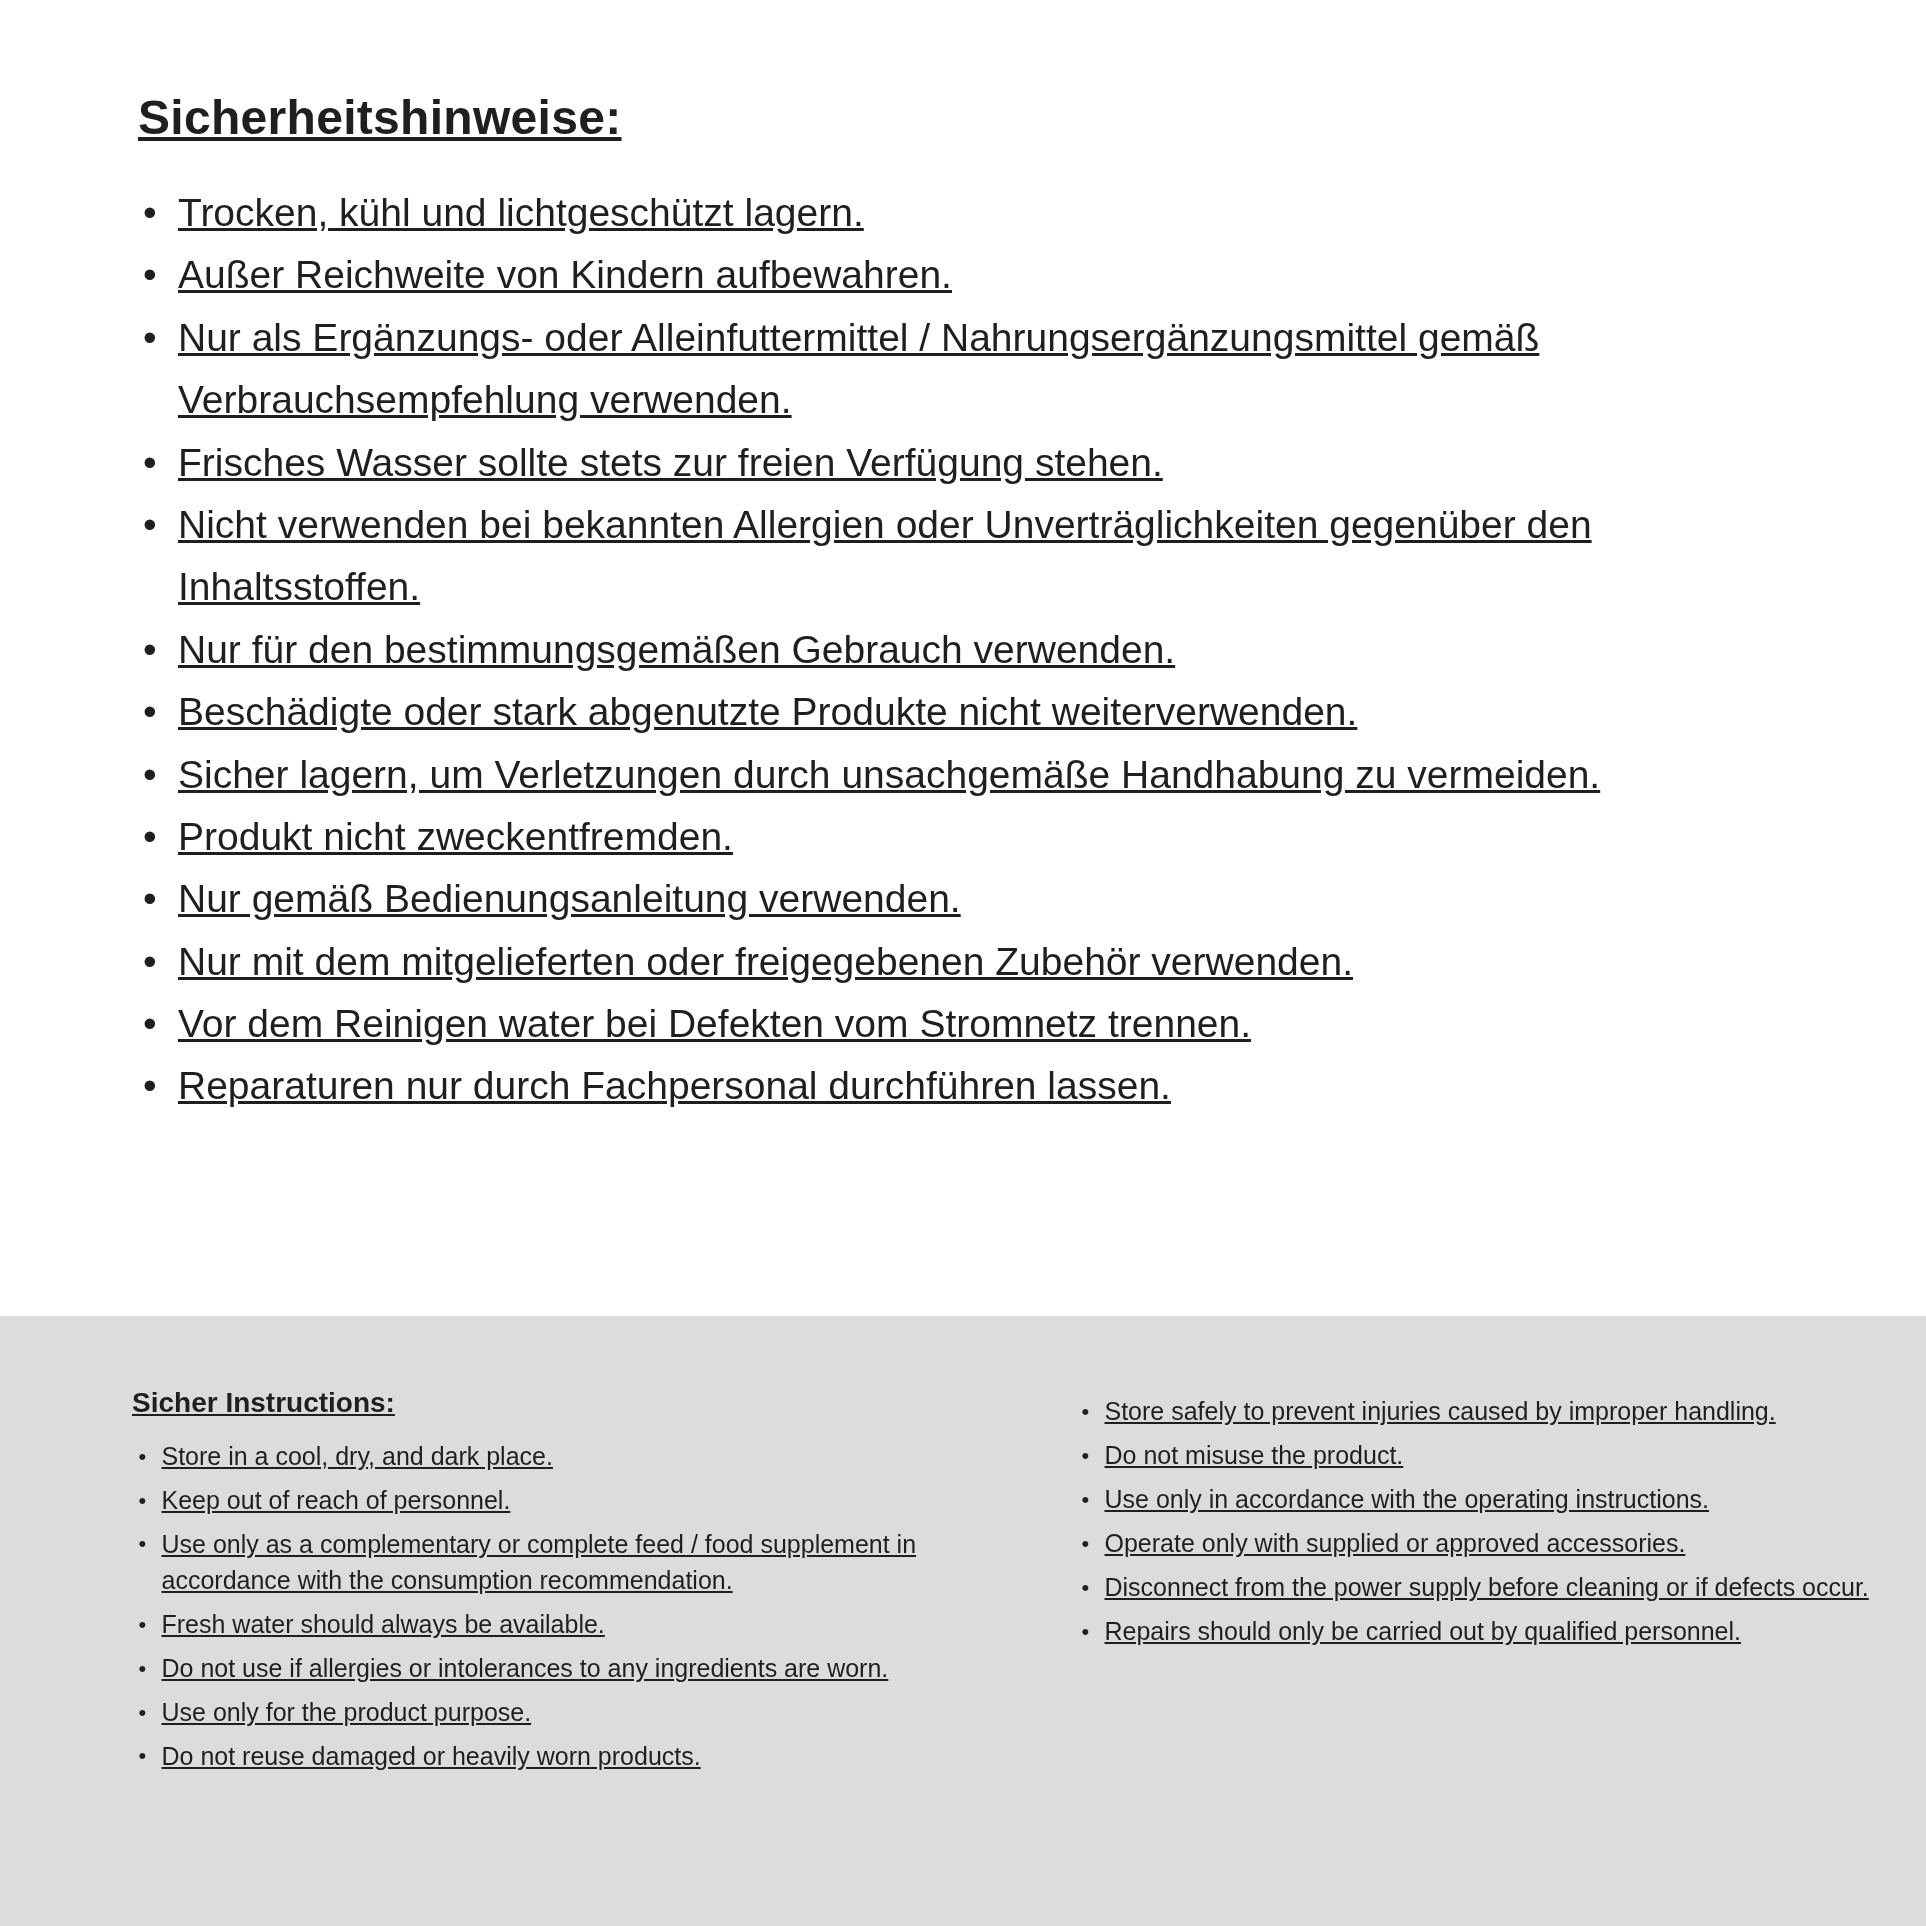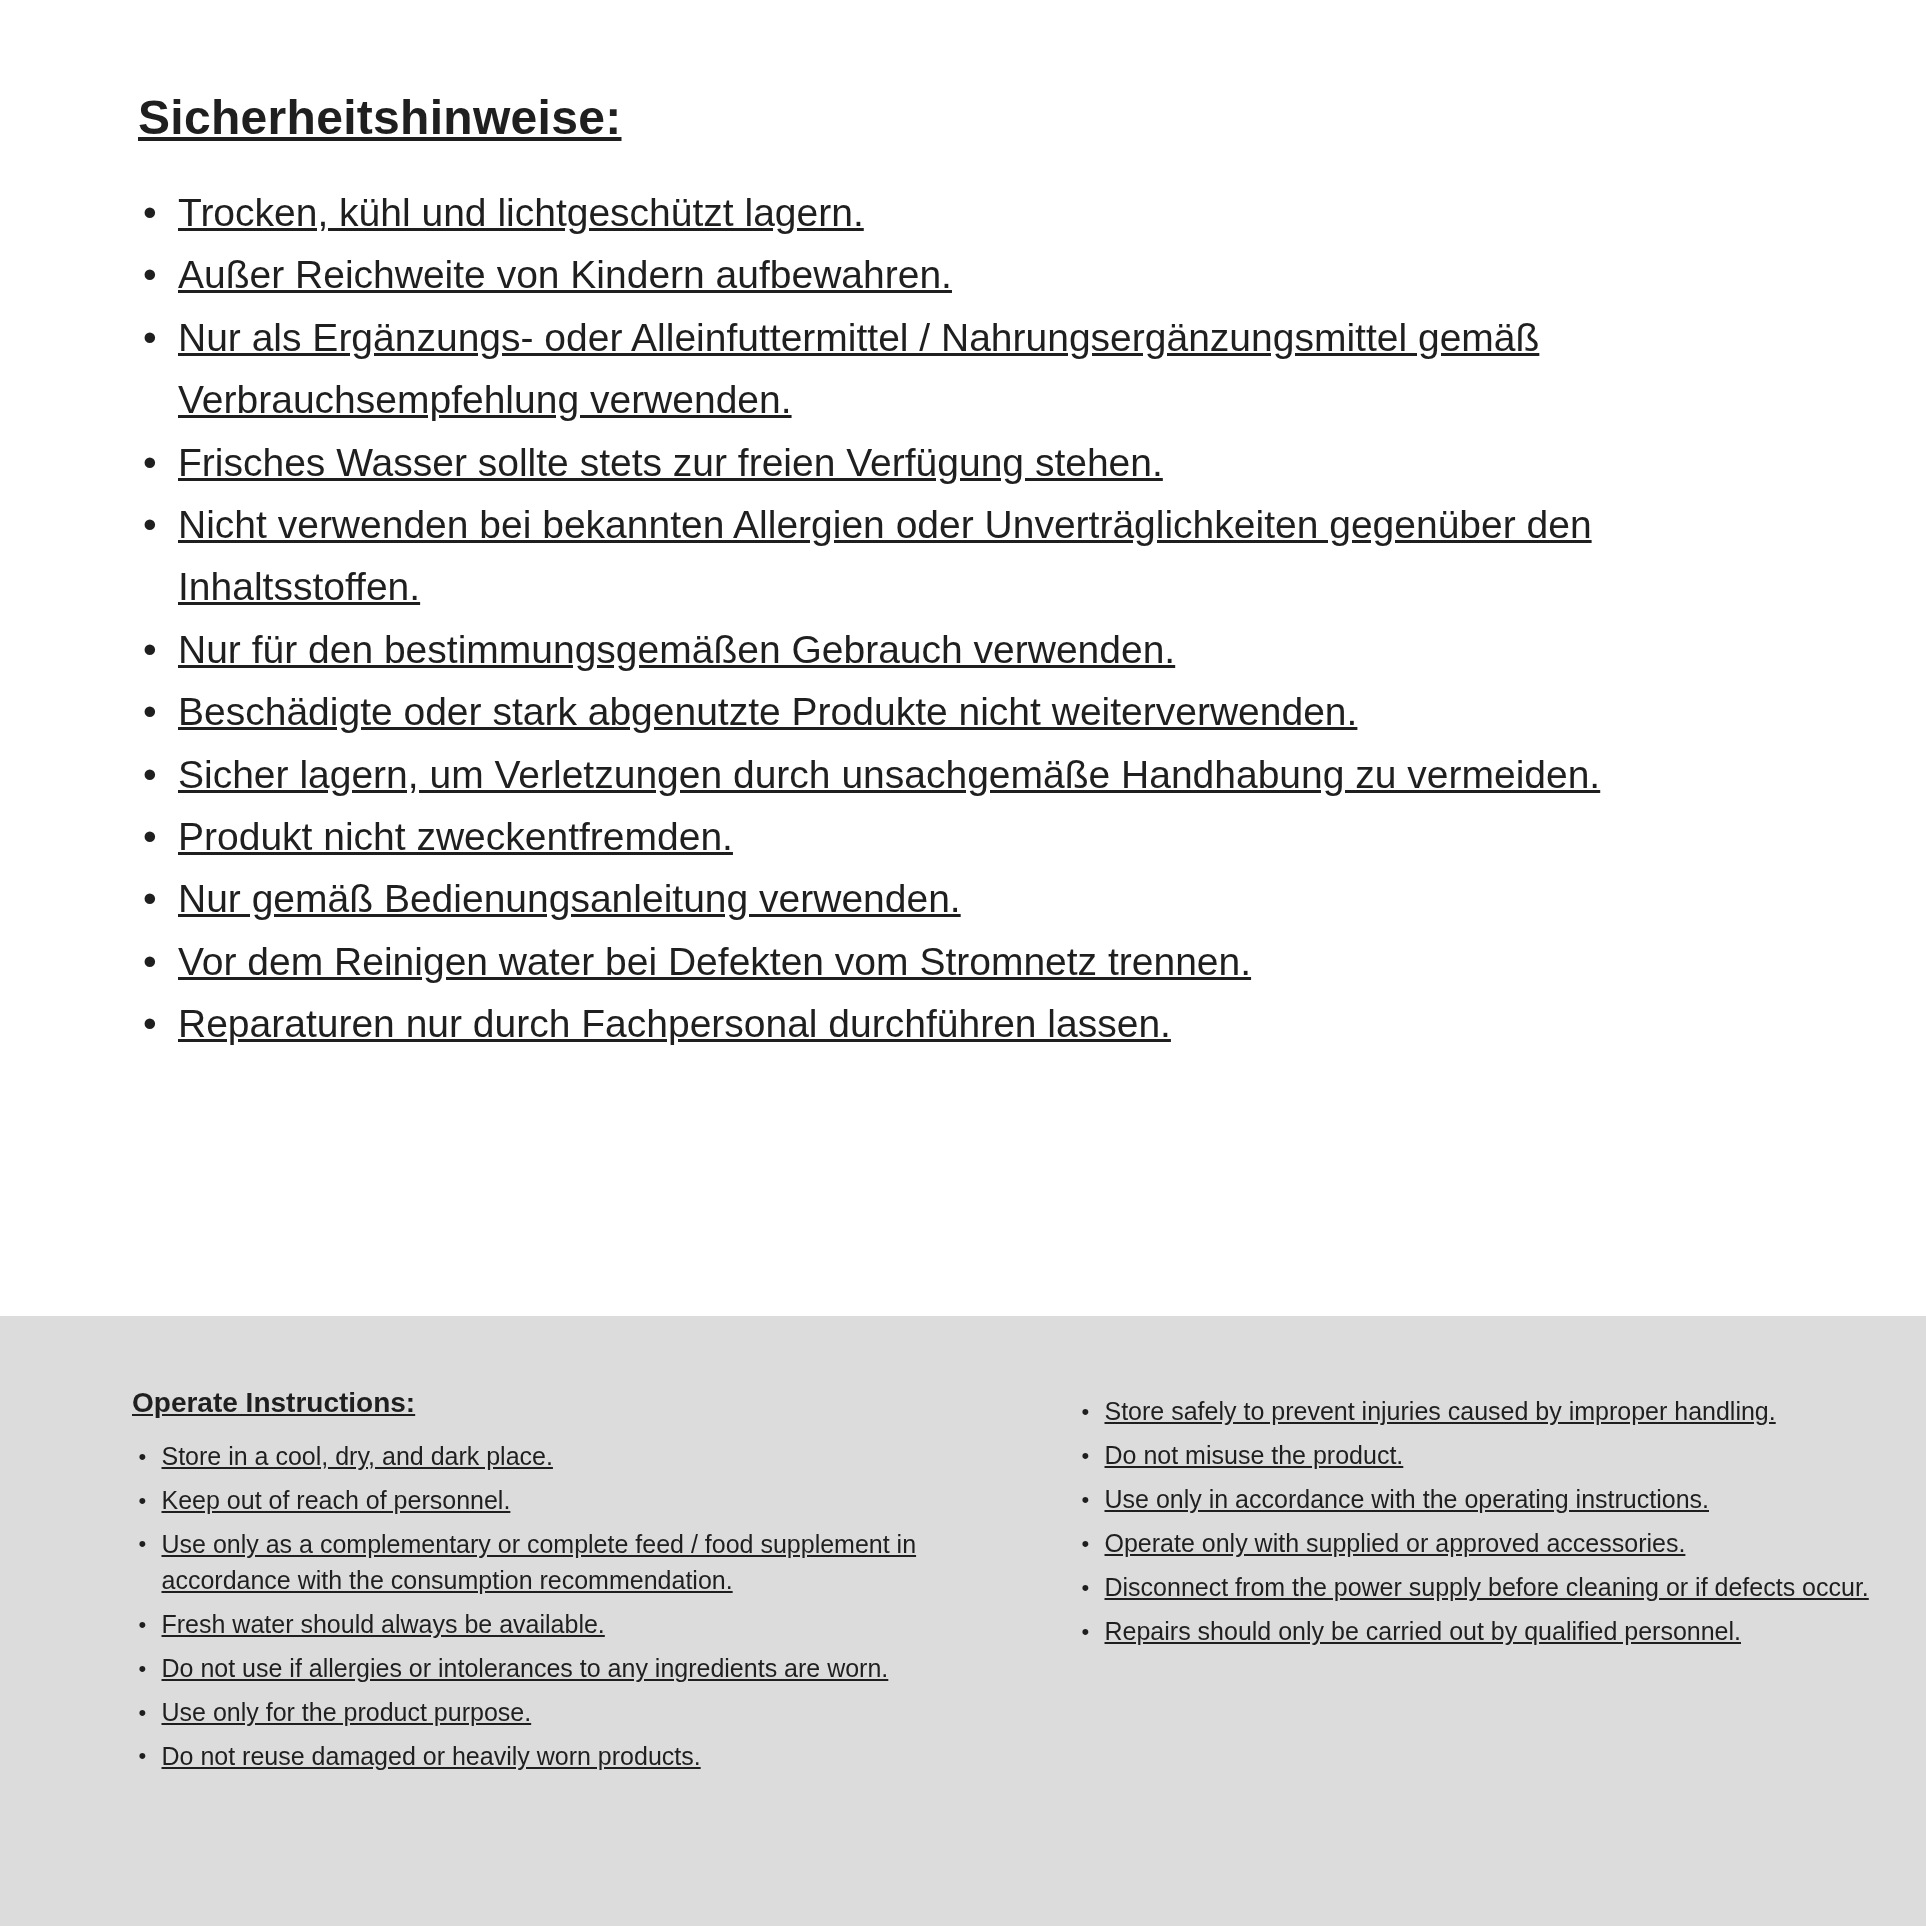--- a/index.html
+++ b/index.html
@@ -87,28 +87,29 @@
       <li>Trocken, kühl und lichtgeschützt lagern.</li>
       <li>Außer Reichweite von Kindern aufbewahren.</li>
       <li>Nur als Ergänzungs- oder Alleinfuttermittel / Nahrungsergänzungsmittel gemäß Verbrauchsempfehlung verwenden.</li>
       <li>Frisches Wasser sollte stets zur freien Verfügung stehen.</li>
       <li>Nicht verwenden bei bekannten Allergien oder Unverträglichkeiten gegenüber den Inhaltsstoffen.</li>
       <li>Nur für den bestimmungsgemäßen Gebrauch verwenden.</li>
       <li>Beschädigte oder stark abgenutzte Produkte nicht weiterverwenden.</li>
       <li>Sicher lagern, um Verletzungen durch unsachgemäße Handhabung zu vermeiden.</li>
       <li>Produkt nicht zweckentfremden.</li>
       <li>Nur gemäß Bedienungsanleitung verwenden.</li>
+      <li>Nur mit dem mitgelieferten oder freigegebenen Zubehör verwenden.</li>
       <li>Vor dem Reinigen water bei Defekten vom Stromnetz trennen.</li>
       <li>Reparaturen nur durch Fachpersonal durchführen lassen.</li>
     </ul>
   </section>
 
   <section class="english-section">
     <div class="col-left">
-      <h2>Operate Instructions:</h2>
+      <h2>Sicher Instructions:</h2>
       <ul>
         <li>Store in a cool, dry, and dark place.</li>
         <li>Keep out of reach of personnel.</li>
         <li>Use only as a complementary or complete feed / food supplement in accordance with the consumption recommendation.</li>
         <li>Fresh water should always be available.</li>
         <li>Do not use if allergies or intolerances to any ingredients are worn.</li>
         <li>Use only for the product purpose.</li>
         <li>Do not reuse damaged or heavily worn products.</li>
       </ul>
     </div>

